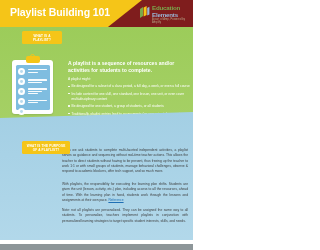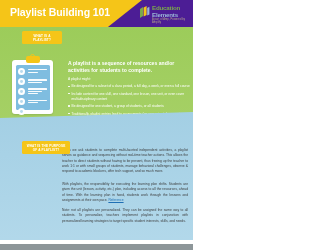--- a/index.html
+++ b/index.html
@@ -13,21 +13,21 @@
     position:relative;
     width:193px; height:250px;
     background:#ffffff;
     overflow:hidden;
   }
 
   
   .header {
     position:absolute; top:0; left:0;
     width:193px; height:35px;
-    background:#4c1d95;
+    background:#7f1d1d;
     overflow:hidden;
   }
   .header-yellow {
     position:absolute; top:0; left:0;
     width:142px; height:27px;
     background:#f5c518;
     clip-path: polygon(0 0, 100% 0, 76% 100%, 0 100%);
   }
   .header-title {
     position:absolute; top:6px; left:10px;

